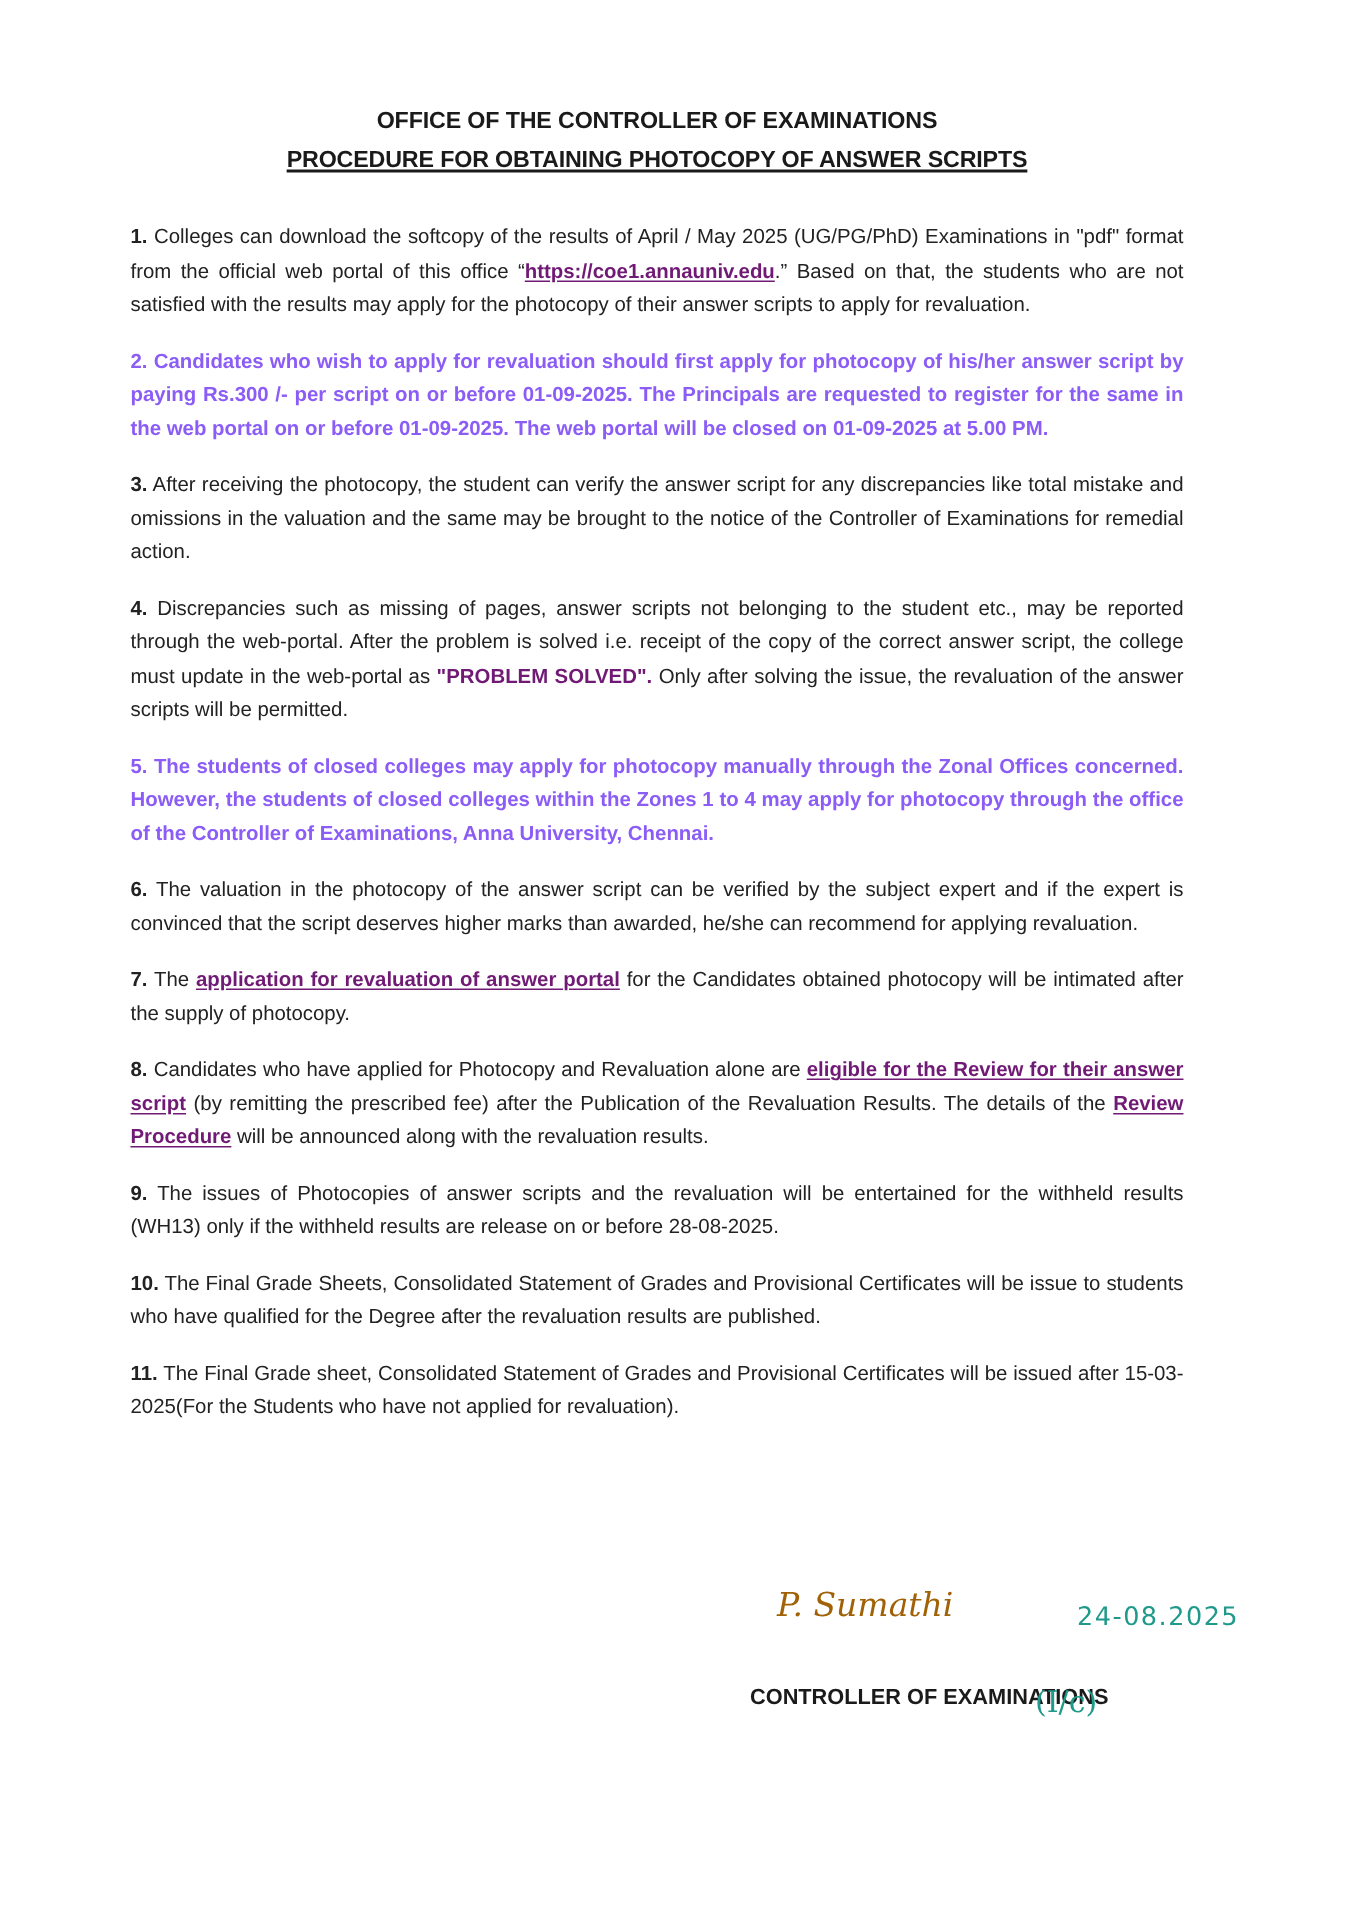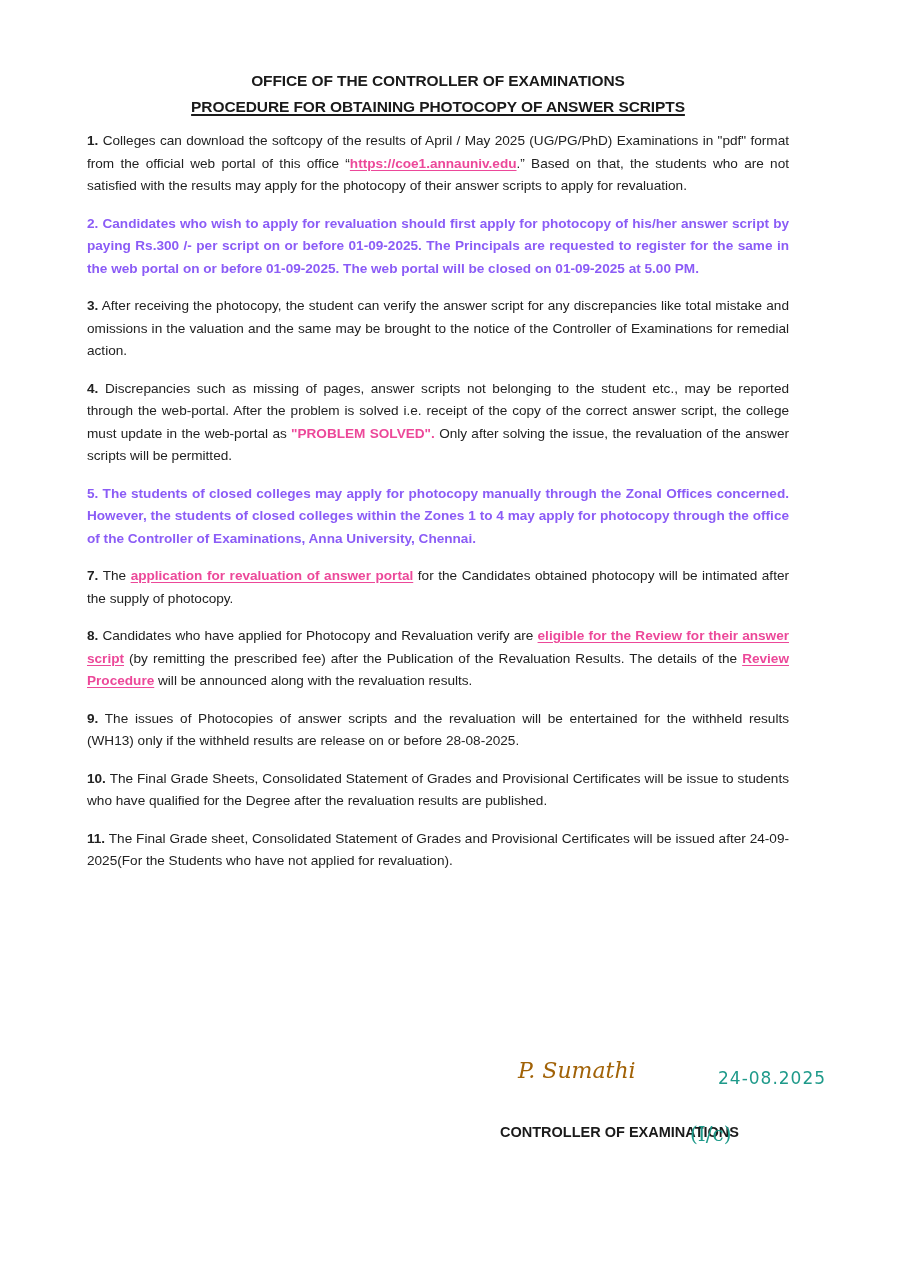--- a/index.html
+++ b/index.html
@@ -3,25 +3,25 @@
 <meta charset="utf-8">
 <style>
   html, body { margin: 0; padding: 0; }
   body {
     width: 900px; height: 1280px; background: #ffffff; color: #1c1c1c;
     font-family: "Liberation Sans", sans-serif; position: relative; overflow: hidden;
   }
   .page { position: absolute; left: 87px; top: 68px; width: 702px; }
   .hdr { text-align: center; font-weight: bold; font-size: 15.5px; line-height: 26px; color: #1a1a1a; letter-spacing: -0.1px; }
   .hdr.u span { text-decoration: underline; text-underline-offset: 3px; }
-  .hdr-block { margin-bottom: 10px; }
+  .hdr-block { margin-bottom: 27px; }
   .para {
     font-size: 13.6px; line-height: 22.5px; text-align: justify; margin: 0 0 15px 0; color: #222;
   }
-  .para b { font-weight: bold; color: #ec4899; }
+  .para b { font-weight: bold; color: #701a75; }
   .para.bold { font-weight: bold; color: #8b5cf6; }
   .u { text-decoration: underline; text-underline-offset: 2px; }
   .num { font-weight: bold; }
   .sign { position: absolute; left: 500px; top: 1058px; width: 380px; }
   .sign-script {
     font-family: "DejaVu Serif", serif; font-style: italic; color: #a16207; font-size: 22px;
     position: absolute; left: 18px; top: 0; white-space: nowrap;
   }
   .sign-date {
     font-family: "DejaVu Sans", sans-serif; color: #1f9a8a; font-size: 17px;
@@ -55,39 +55,42 @@
   </p>
 
   <p class="para">
     <span class="num">4.</span><span> Discrepancies such as missing of pages, answer scripts not belonging to the student etc., may be reported through the web-portal. After the problem is solved i.e. receipt of the copy of the correct answer script, the college must update in the web-portal as </span><b>"PROBLEM SOLVED".</b><span> Only after solving the issue, the revaluation of the answer scripts will be permitted.</span>
   </p>
 
   <p class="para bold">
     <span class="num">5.</span><span> The students of closed colleges may apply for photocopy manually through the Zonal Offices concerned. However, the students of closed colleges within the Zones 1 to 4 may apply for photocopy through the office of the Controller of Examinations, Anna University, Chennai.</span>
   </p>
 
+  <p class="para">
+    <span class="num">6.</span><span> The valuation in the photocopy of the answer script can be verified by the subject expert and if the expert is convinced that the script deserves higher marks than awarded, he/she can recommend for applying revaluation.</span>
+  </p>
 
   <p class="para">
     <span class="num">7.</span><span> The </span><b class="u">application for revaluation of answer portal</b><span> for the Candidates obtained photocopy will be intimated after the supply of photocopy.</span>
   </p>
 
   <p class="para">
-    <span class="num">8.</span><span> Candidates who have applied for Photocopy and Revaluation verify are </span><b class="u">eligible for the Review for their answer script</b><span> (by remitting the prescribed fee) after the Publication of the Revaluation Results. The details of the </span><b class="u">Review Procedure</b><span> will be announced along with the revaluation results.</span>
+    <span class="num">8.</span><span> Candidates who have applied for Photocopy and Revaluation alone are </span><b class="u">eligible for the Review for their answer script</b><span> (by remitting the prescribed fee) after the Publication of the Revaluation Results. The details of the </span><b class="u">Review Procedure</b><span> will be announced along with the revaluation results.</span>
   </p>
 
   <p class="para">
     <span class="num">9.</span><span> The issues of Photocopies of answer scripts and the revaluation will be entertained for the withheld results (WH13) only if the withheld results are release on or before 28-08-2025.</span>
   </p>
 
   <p class="para">
     <span class="num">10.</span><span> The Final Grade Sheets, Consolidated Statement of Grades and Provisional Certificates will be issue to students who have qualified for the Degree after the revaluation results are published.</span>
   </p>
 
   <p class="para">
-    <span class="num">11.</span><span> The Final Grade sheet, Consolidated Statement of Grades and Provisional Certificates will be issued after 24-09-2025(For the Students who have not applied for revaluation).</span>
+    <span class="num">11.</span><span> The Final Grade sheet, Consolidated Statement of Grades and Provisional Certificates will be issued after 15-03-2025(For the Students who have not applied for revaluation).</span>
   </p>
 </div>
 
 <div class="sign">
   <div class="sign-script">P. Sumathi</div>
   <div class="sign-date">24-08.2025</div>
   <div class="sign-title">CONTROLLER OF EXAMINATIONS</div>
   <div class="sign-ic">(I/c)</div>
 </div>
 

